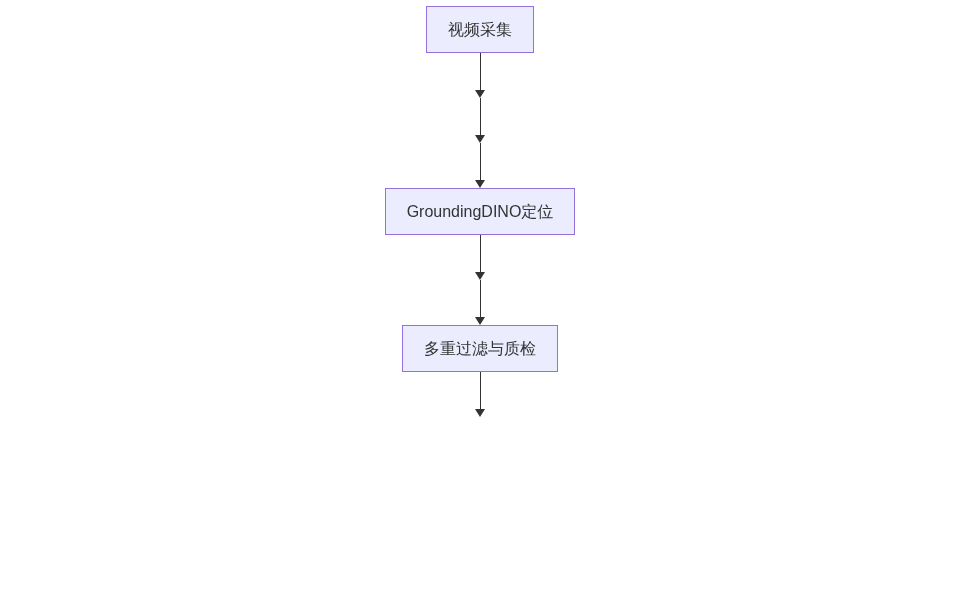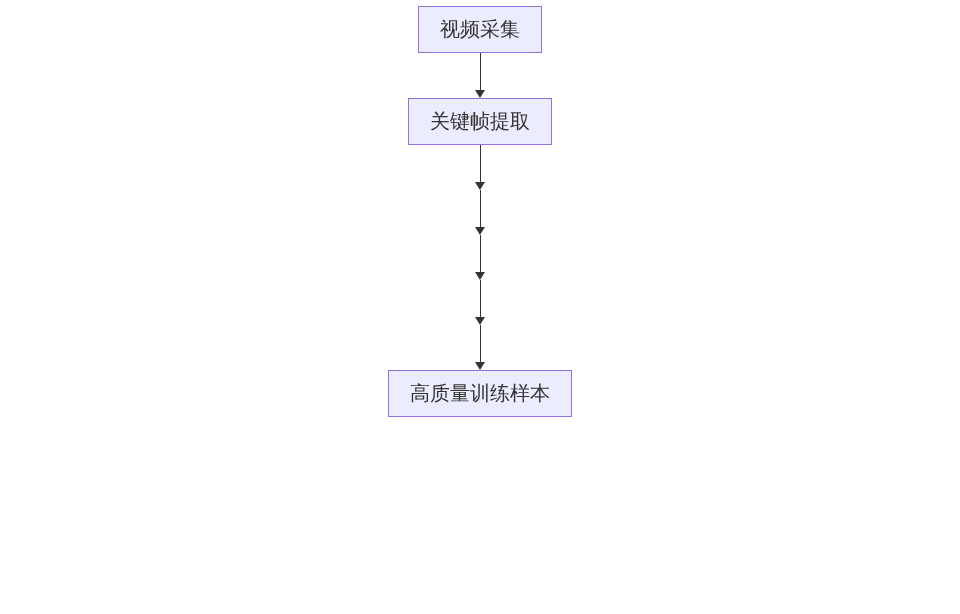--- a/index.html
+++ b/index.html
@@ -31,21 +31,21 @@
   }
   .node {
     height: 47px;
     padding: 0 21px;
     display: flex;
     align-items: center;
     justify-content: center;
     background: var(--node-fill);
     border: 1px solid var(--node-border);
     color: var(--node-text);
-    font-size: 20px;
+    font-size: 16px;
     line-height: 19px;
     white-space: nowrap;
   }
   .node-label { display: inline-block; }
   .connector {
     position: relative;
     width: 12px;
     height: 45px;
     flex: 0 0 auto;
   }
@@ -78,51 +78,51 @@
 
     <div class="node">
       <span class="node-label">视频采集</span>
     </div>
 
     <div class="connector">
       <div class="line"></div>
       <div class="arrowhead"></div>
     </div>
 
+
+    <div class="connector">
+      <div class="line"></div>
+      <div class="arrowhead"></div>
+    </div>
+
+
+    <div class="connector">
+      <div class="line"></div>
+      <div class="arrowhead"></div>
+    </div>
+
     <div class="node">
-      <span class="node-label">关键帧提取</span>
+      <span class="node-label">GroundingDINO定位</span>
     </div>
 
     <div class="connector">
       <div class="line"></div>
       <div class="arrowhead"></div>
     </div>
 
 
     <div class="connector">
       <div class="line"></div>
       <div class="arrowhead"></div>
     </div>
 
+    <div class="node">
+      <span class="node-label">多重过滤与质检</span>
+    </div>
 
     <div class="connector">
       <div class="line"></div>
       <div class="arrowhead"></div>
     </div>
 
 
-    <div class="connector">
-      <div class="line"></div>
-      <div class="arrowhead"></div>
-    </div>
-
-
-    <div class="connector">
-      <div class="line"></div>
-      <div class="arrowhead"></div>
-    </div>
-
-    <div class="node">
-      <span class="node-label">高质量训练样本</span>
-    </div>
-
   </div>
 </div>
 
 </body></html>

